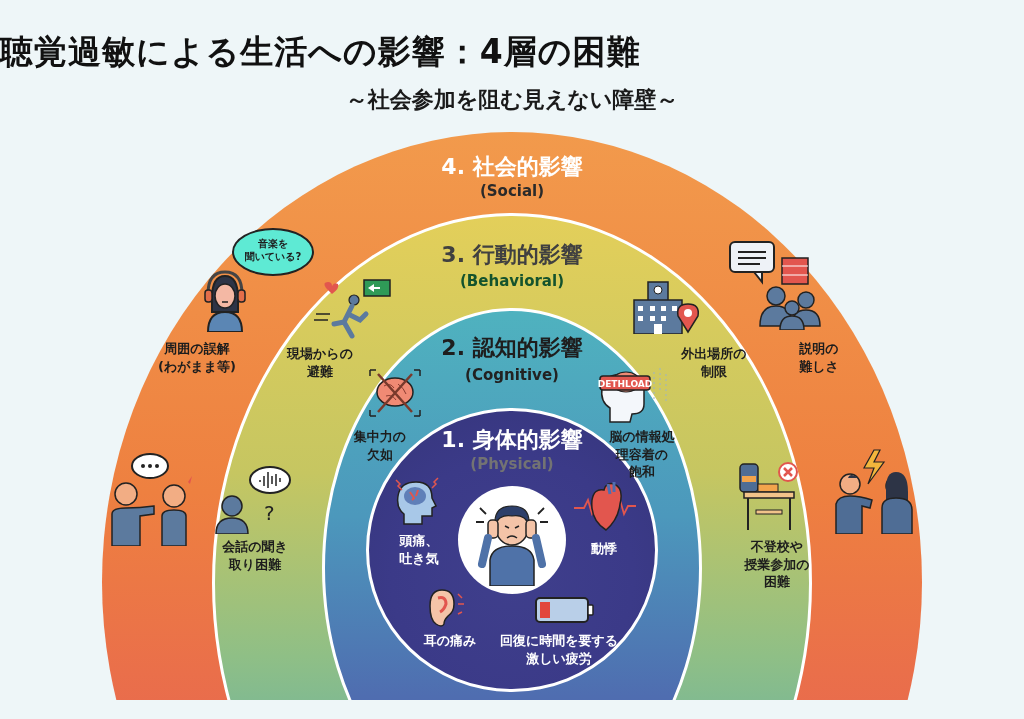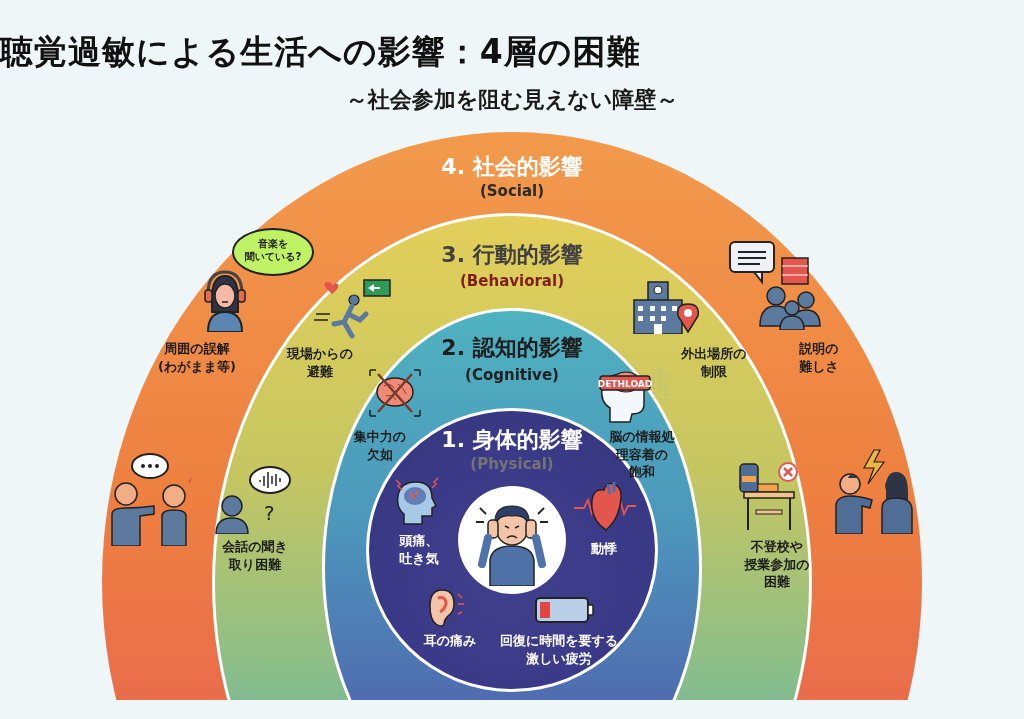--- a/index.html
+++ b/index.html
@@ -37,42 +37,42 @@
     position: absolute; left: 458px; top: 486px; width: 108px; height: 108px;
     border-radius: 50%; background: #ffffff;
   }
   .lbl { position: absolute; text-align: center; font-weight: bold; }
   .layer-title { font-size: 22px; }
   .layer-sub { font-size: 15px; font-weight: bold; }
   .item { position: absolute; text-align: center; font-size: 13px; font-weight: bold; line-height: 1.35; color: #1d1d1d; }
   .item.light { color: #ffffff; }
   .icon { position: absolute; }
   .bubble {
-    position: absolute; background: #bef264; border: 2px solid #222; border-radius: 50%;
+    position: absolute; background: #5eead4; border: 2px solid #222; border-radius: 50%;
     font-size: 10px; font-weight: bold; text-align: center; line-height: 1.3; padding-top: 7px;
   }
 </style>
 </head>
 <body>
 
 <div class="title">聴覚過敏による生活への影響：4層の困難</div>
 <div class="subtitle">～社会参加を阻む見えない障壁～</div>
 
 <div class="stage">
   <div class="ring ring4"></div>
   <div class="ring ring3"></div>
   <div class="ring ring2"></div>
   <div class="ring ring1"></div>
   <div class="center-disc"></div>
 
   <div class="lbl layer-title" style="left:412px;top:152px;width:200px;color:#fff;">4. 社会的影響</div>
   <div class="lbl layer-sub" style="left:412px;top:182px;width:200px;color:#2a2a2a;">(Social)</div>
 
   <div class="lbl layer-title" style="left:412px;top:240px;width:200px;color:#404040;">3. 行動的影響</div>
-  <div class="lbl layer-sub" style="left:412px;top:272px;width:200px;color:#7f1d1d;">(Behavioral)</div>
+  <div class="lbl layer-sub" style="left:412px;top:272px;width:200px;color:#14532d;">(Behavioral)</div>
 
   <div class="lbl layer-title" style="left:412px;top:333px;width:200px;color:#1e1e1e;">2. 認知的影響</div>
   <div class="lbl layer-sub" style="left:412px;top:366px;width:200px;color:#222;">(Cognitive)</div>
 
   <div class="lbl layer-title" style="left:412px;top:425px;width:200px;color:#fff;">1. 身体的影響</div>
   <div class="lbl layer-sub" style="left:412px;top:455px;width:200px;color:#737373;">(Physical)</div>
 
   <div class="bubble" style="left:232px;top:228px;width:82px;height:48px;">
     <div>音楽を</div>
     <div>聞いている?</div>

